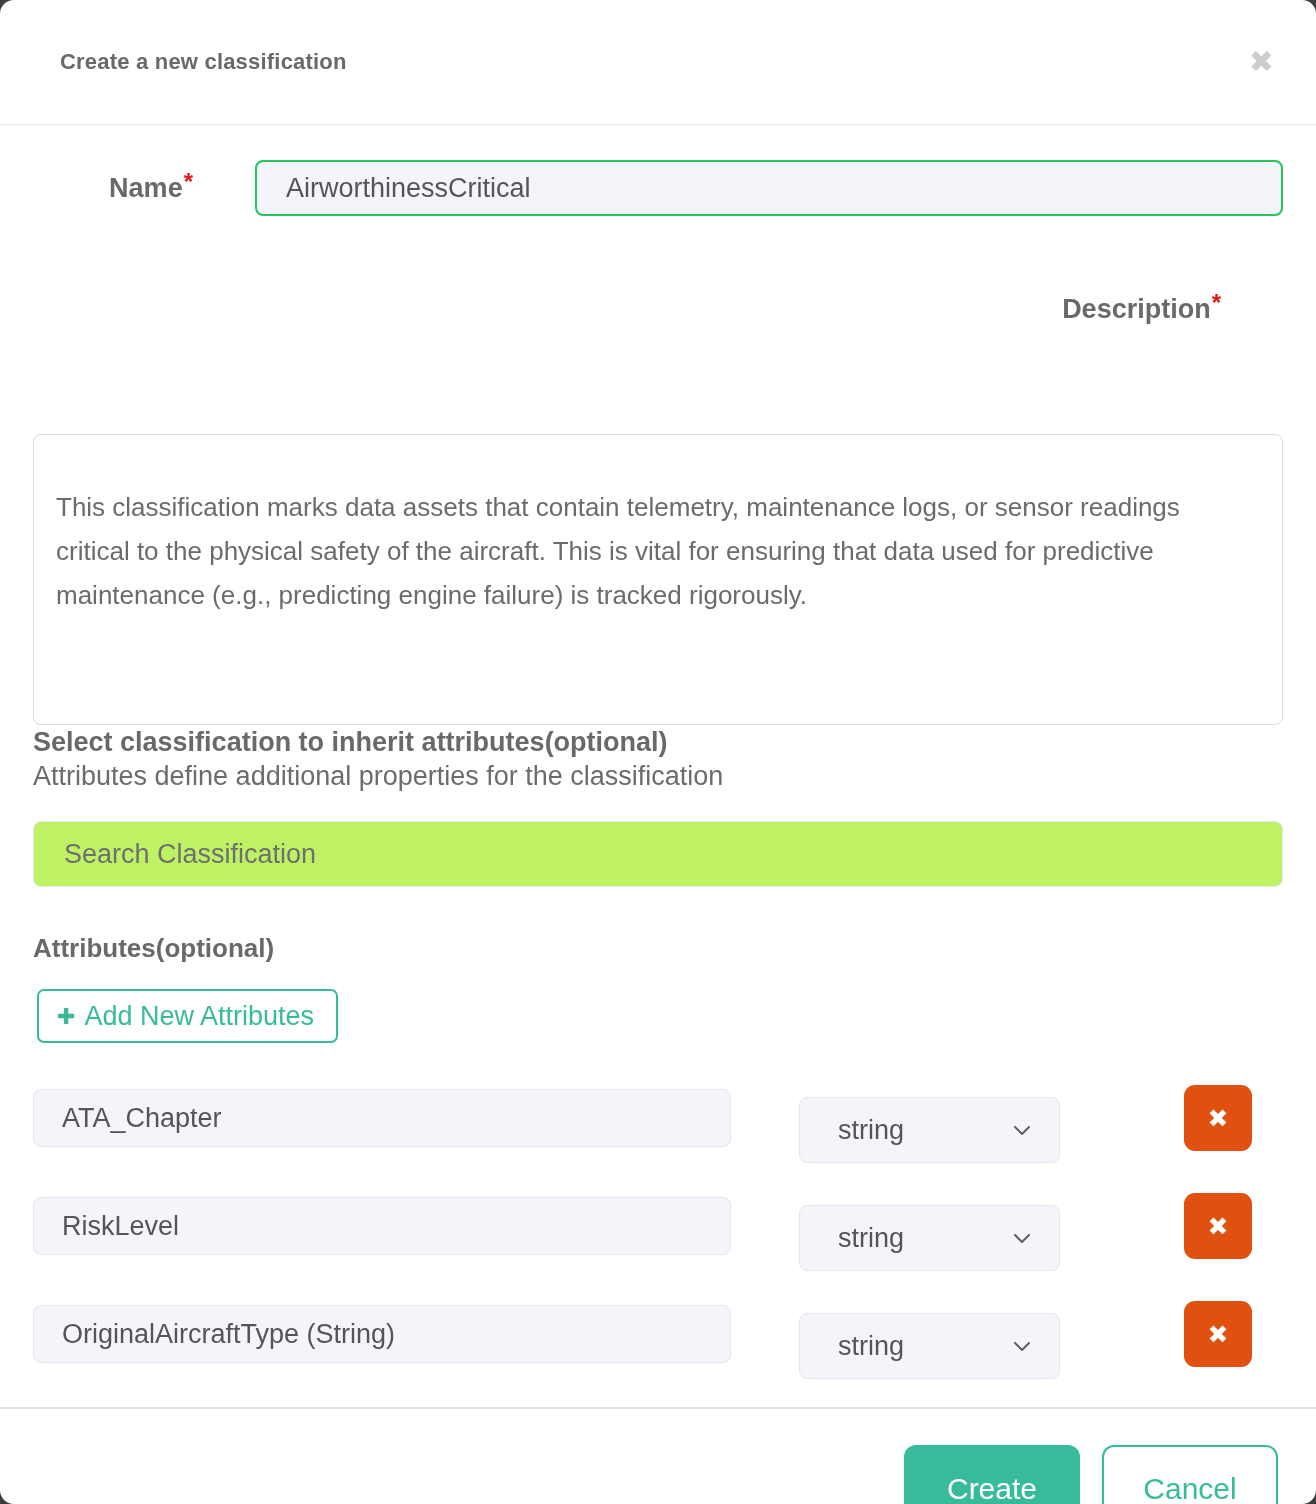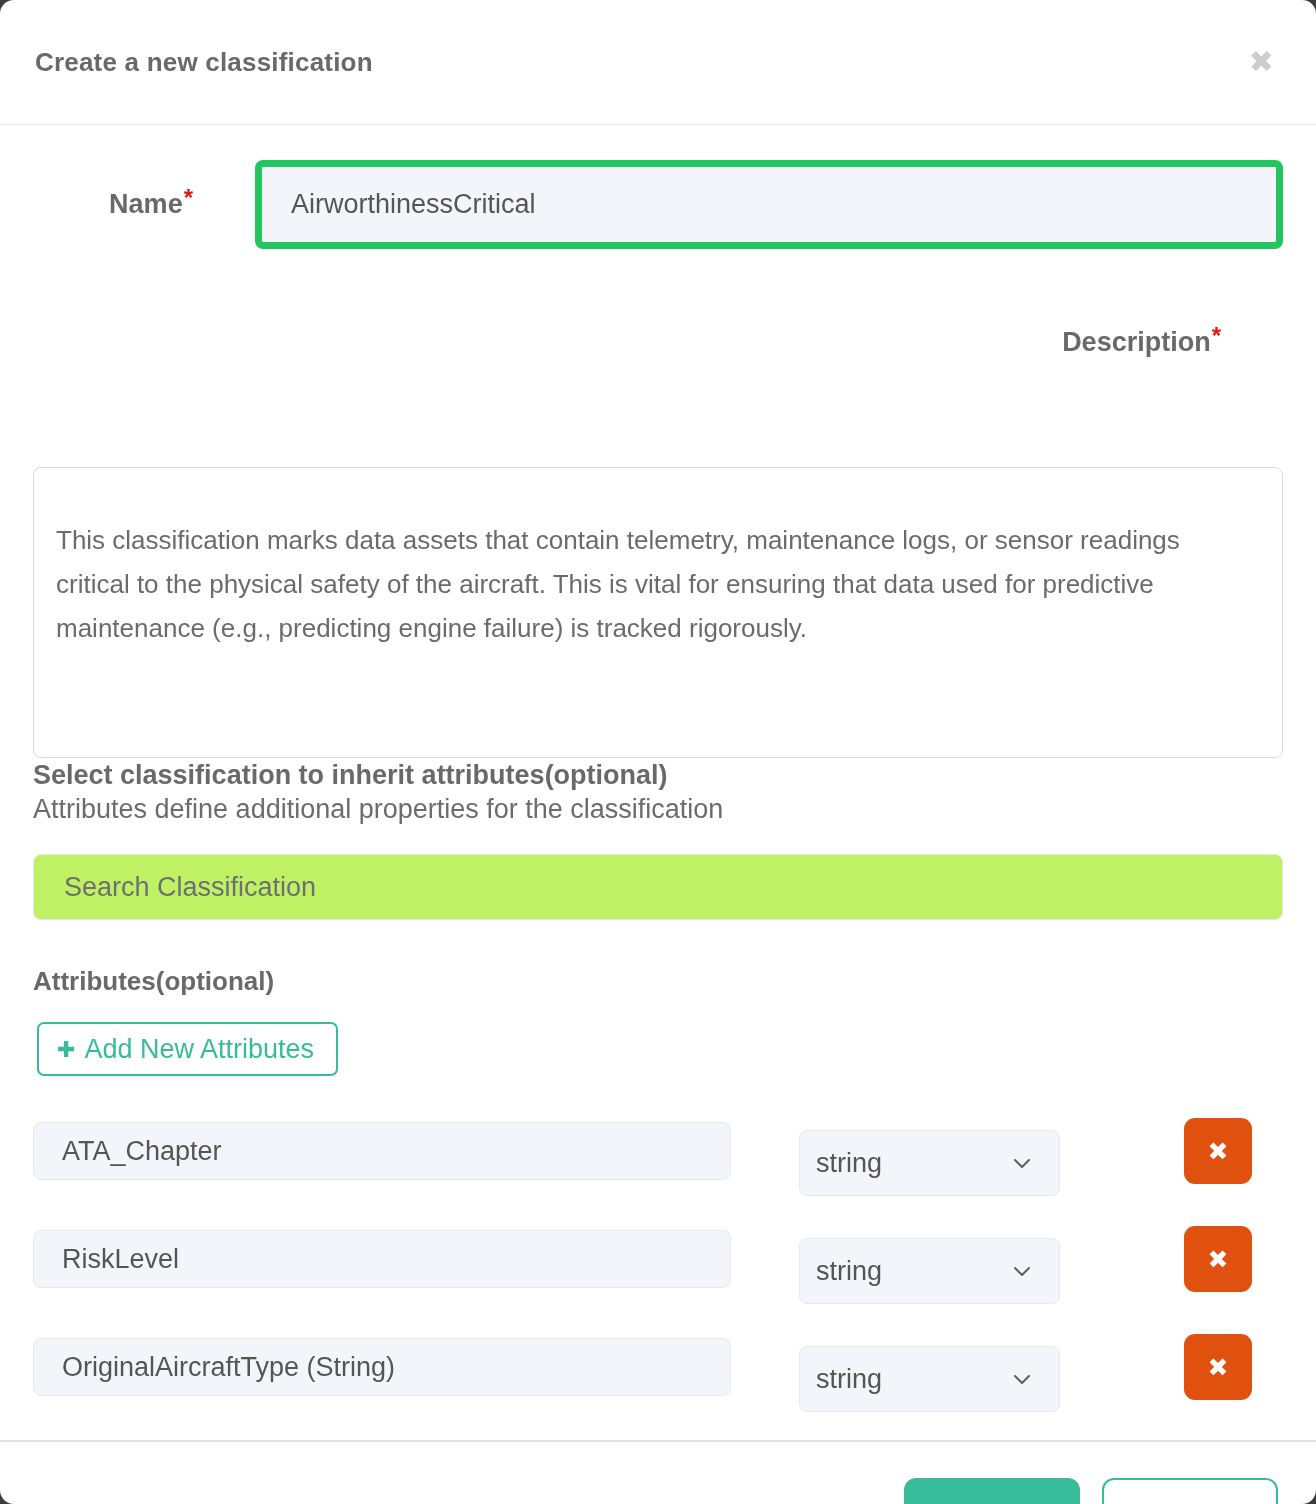--- a/index.html
+++ b/index.html
@@ -21,24 +21,25 @@
   
   .modal-header {
     height: 125px;
     flex: 0 0 125px;
     display: flex;
     align-items: center;
     padding: 0 38px 0 35px;
     border-bottom: 1px solid #e5e5e5;
   }
   .modal-title {
-    font-size: 26px;
+    font-size: 22px;
     font-weight: bold;
     color: #696969;
     letter-spacing: 0.2px;
+    margin-left: 25px;
   }
   .close-btn {
     margin-left: auto;
     background: none;
     border: none;
     cursor: pointer;
     font-size: 30px;
     font-weight: bold;
     color: #cdcdcd;
     line-height: 1;
@@ -66,23 +67,23 @@
   .req {
     color: #e81313;
     font-weight: bold;
     font-size: 24px;
     position: relative;
     top: -7px;
     margin-left: 1px;
   }
   .text-input {
     flex: 1 1 auto;
-    height: 89px;
+    height: 56px;
     background: #f4f5fa;
-    border: 7px solid #22c55e;
+    border: 2px solid #22c55e;
     border-radius: 8px;
     font-family: "Liberation Sans", sans-serif;
     font-size: 27px;
     color: #555555;
     padding: 0 20px 0 29px;
     outline: none;
   }
   .desc-textarea {
     flex: 1 1 auto;
     height: 291px;
@@ -162,21 +163,21 @@
   }
   .attr-type-select {
     flex: 0 0 261px;
     margin-left: 68px;
     height: 66px;
     background: #f4f5fa;
     border: 1px solid #e7e8ee;
     border-radius: 8px;
     display: flex;
     align-items: center;
-    padding: 0 24px 0 16px;
+    padding: 0 24px 0 38px;
     font-size: 27px;
     color: #555555;
     cursor: pointer;
     margin-top: 24px;
   }
   .attr-type-select .chevron { margin-left: auto; display: flex; }
   .remove-attr-btn {
     margin-left: auto;
     margin-right: 31px;
     width: 68px;

